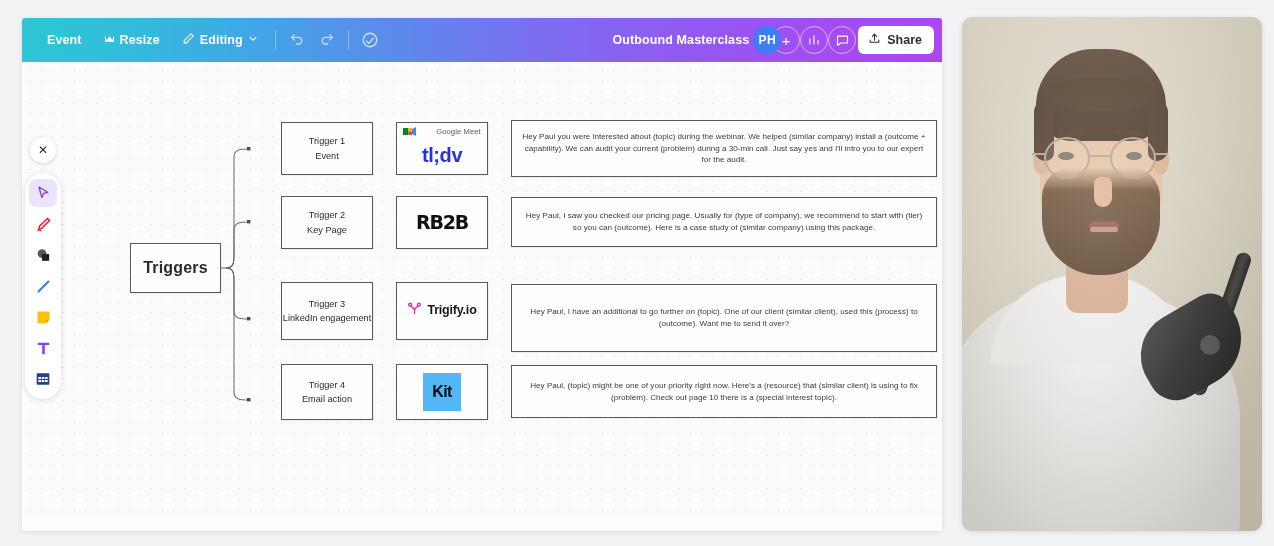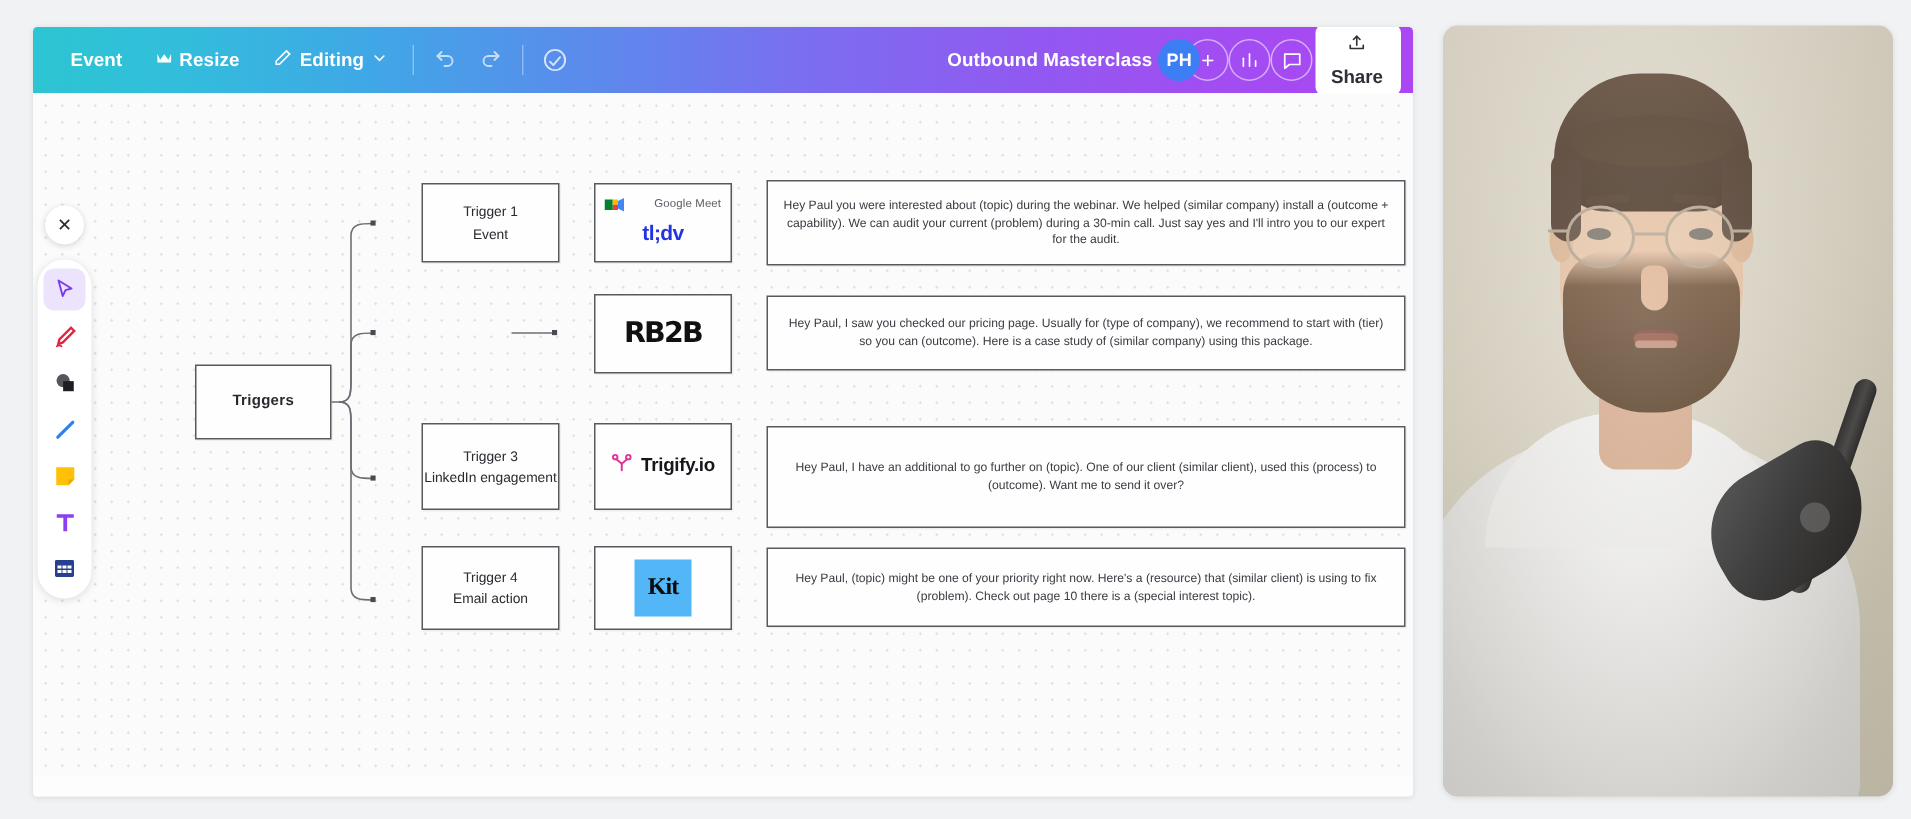--- a/index.html
+++ b/index.html
@@ -71,21 +71,20 @@
     border: 1.3px solid rgba(255,255,255,.55);
     display: flex; align-items: center; justify-content: center;
     cursor: pointer;
   }
   .share-btn {
     display: flex; align-items: center; gap: 6px;
     background: #fff; color: #2f2f38;
     border-radius: 6px; padding: 6px 12px 6px 10px;
     font-size: 12.5px; font-weight: bold; cursor: pointer;
     margin-left: 2px;
-    flex-direction: column;
   }
 
   
   .canvas {
     position: absolute; left: 0; top: 44px;
     width: 920px; height: 469px;
     background-color: #fbfbfc;
     background-image: radial-gradient(circle, #dcdde1 0.7px, transparent 0.8px);
     background-size: 11px 11px;
     background-position: 3px 3px;
@@ -125,37 +124,37 @@
     position: absolute;
     background: #fefefe;
     border: 1.1px solid #58585f;
     display: flex; align-items: center; justify-content: center;
     text-align: center;
     color: #2a2a30;
     font-size: 9.2px;
     line-height: 1.55;
     box-shadow: 1px 1px 0 rgba(0,0,0,.05);
   }
-  .node-root { font-size: 10px; font-weight: bold; letter-spacing: .2px; }
+  .node-root { font-size: 16px; font-weight: bold; letter-spacing: .2px; }
   .node-msg { font-size: 8.1px; line-height: 1.45; padding: 5px 9px; color: #3a3a42; }
   .node-logo { flex-direction: column; gap: 3px; }
 
   svg.links { position: absolute; inset: 0; width: 100%; height: 100%; pointer-events: none; }
 
   
   .gmeet-row { display: flex; align-items: center; gap: 20px; }
   .gmeet-mark { width: 13px; height: 11px; position: relative; }
   .gmeet-txt { font-size: 7.6px; color: #5b5b63; letter-spacing: .1px; }
-  .tldv { font-size: 14px; font-weight: bold; color: #2433e0; letter-spacing: -.4px; }
+  .tldv { font-size: 20px; font-weight: bold; color: #2433e0; letter-spacing: -.4px; }
   .rb2b { font-size: 19px; font-weight: bold; color: #111; letter-spacing: -1.2px; font-family: "DejaVu Sans", sans-serif; }
   .trigify-row { display: flex; align-items: center; gap: 5px; }
   .trigify-txt { font-size: 12.5px; font-weight: bold; color: #16161c; letter-spacing: -.2px; }
   .kit-box {
     width: 38px; height: 38px; background: #52b6f7;
-    display: flex; align-items: center; justify-content: center; font-family: Liberation Serif, serif;
+    display: flex; align-items: center; justify-content: center;
   }
   .kit-txt { font-size: 16px; font-weight: bold; color: #0d0d0d; letter-spacing: -.6px; }
 
   
   .cam {
     position: absolute; left: 962px; top: 17px;
     width: 300px; height: 514px;
     border-radius: 10px; overflow: hidden;
     box-shadow: 0 1px 5px rgba(0,0,0,.10);
     background: #ded9cb;
@@ -388,20 +387,26 @@
             </span>
             <span class="gmeet-txt">Google Meet</span>
           </div>
           <div class="tldv">tl;dv</div>
         </div>
 
         <div class="node node-msg" style="left:489px; top:58px; width:426px; height:57px;">
           <span>Hey Paul you were interested about (topic) during the webinar. We helped (similar company) install a (outcome + capability). We can audit your current (problem) during a 30-min call. Just say yes and I'll intro you to our expert for the audit.</span>
         </div>
 
+        <div class="node" style="left:259px; top:134px; width:92px; height:53px;">
+          <div>
+            <div>Trigger 2</div>
+            <div>Key Page</div>
+          </div>
+        </div>
 
         <div class="node node-logo" style="left:374px; top:134px; width:92px; height:53px;">
           <div class="rb2b">RB2B</div>
         </div>
 
         <div class="node node-msg" style="left:489px; top:135px; width:426px; height:50px;">
           <span>Hey Paul, I saw you checked our pricing page. Usually for (type of company), we recommend to start with (tier) so you can (outcome). Here is a case study of (similar company) using this package.</span>
         </div>
 
         <div class="node" style="left:259px; top:220px; width:92px; height:58px;">

